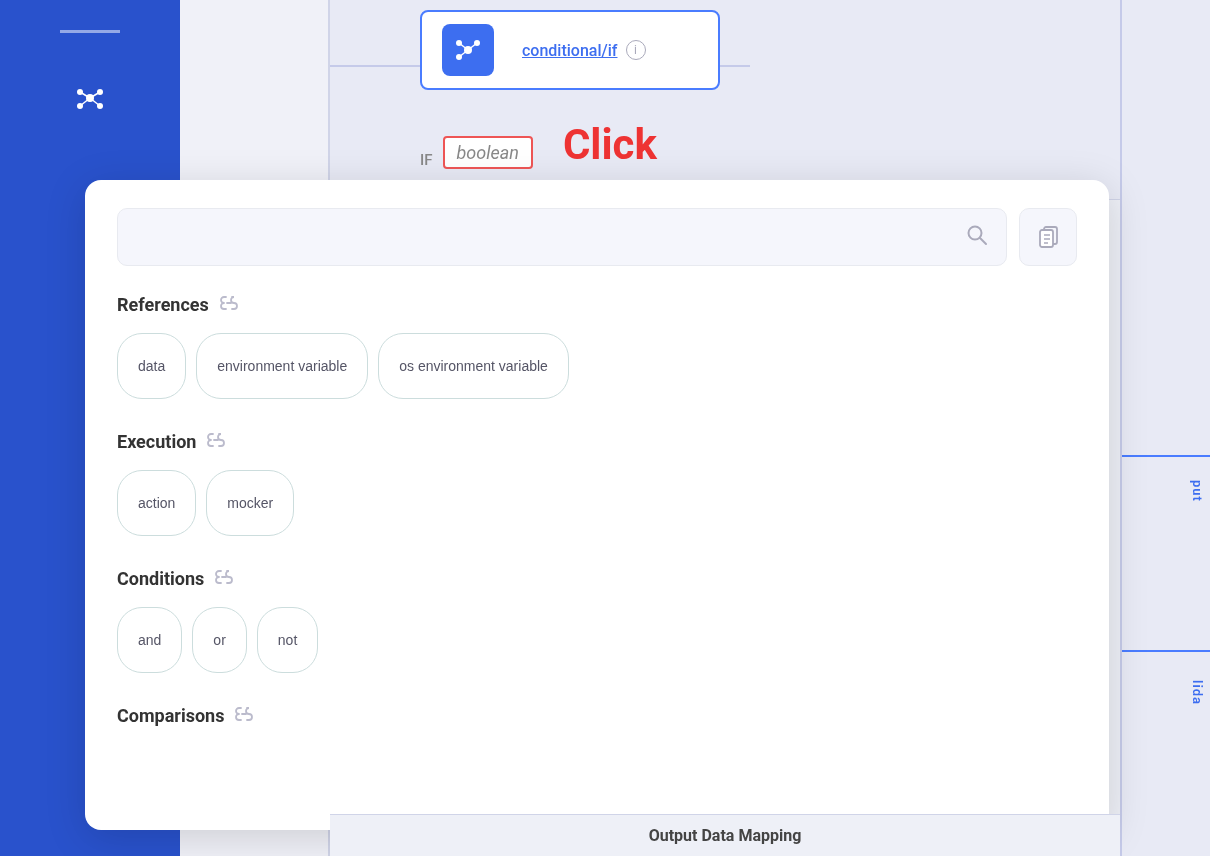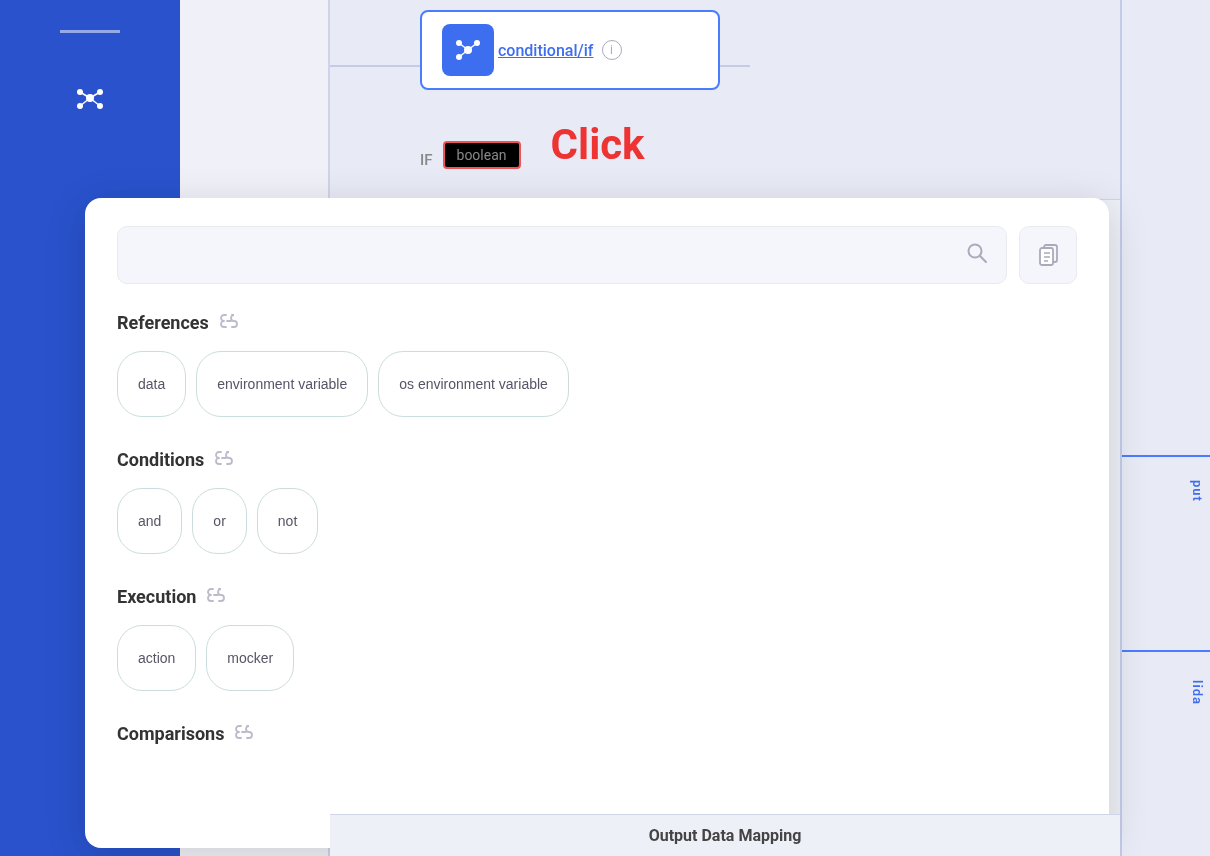--- a/index.html
+++ b/index.html
@@ -76,21 +76,21 @@
     .node-card {
       position: absolute;
       top: 10px;
       left: 420px;
       background: white;
       border: 2px solid #4a7cff;
       border-radius: 8px;
       padding: 12px 20px;
       display: flex;
       align-items: center;
-      gap: 4px;
+      gap: 28px;
       min-width: 300px;
     }
 
     .node-icon {
       width: 52px;
       height: 52px;
       background: #3d6ef0;
       border-radius: 8px;
       display: flex;
       align-items: center;
@@ -140,22 +140,23 @@
       color: #888;
       font-size: 15px;
       font-weight: 500;
     }
 
     .boolean-badge {
       border: 2px solid #e55;
       border-radius: 4px;
       padding: 4px 12px;
       color: #888;
-      font-size: 14px;
-      background: #000000;
+      font-size: 18px;
+      background: #ffffff;
+      font-style: italic;
     }
 
     .click-label {
       color: #e33;
       font-size: 42px;
       font-weight: 700;
       margin-left: 20px;
     }
 
     
@@ -176,21 +177,21 @@
       left: 330px;
       width: 10px;
       height: 80px;
       background: #3d6ef0;
       border-radius: 0 4px 4px 0;
     }
 
     
     .modal-overlay {
       position: absolute;
-      top: 198px;
+      top: 180px;
       left: 85px;
       width: 1024px;
       height: 650px;
       background: white;
       border-radius: 16px;
       box-shadow: 0 8px 40px rgba(0,0,0,0.15);
       display: flex;
       flex-direction: column;
       padding: 28px 32px;
       overflow: hidden;
@@ -416,46 +417,46 @@
       </div>
       <div class="tags">
         <button class="tag">data</button>
         <button class="tag">environment variable</button>
         <button class="tag">os environment variable</button>
       </div>
     </div>
 
     <div class="section">
       <div class="section-header">
+        <span class="section-title">Execution</span>
+        <span class="link-icon">
+          <svg width="20" height="14" viewBox="0 0 20 14" fill="none">
+            <path d="M8 7H12M5 7a3 3 0 010-6h2M15 7a3 3 0 010-6h-2M5 7a3 3 0 000 6h2M15 7a3 3 0 010 6h-2" stroke="#bbc" stroke-width="1.8" stroke-linecap="round"></path>
+          </svg>
+        </span>
+      </div>
+      <div class="tags">
+        <button class="tag">action</button>
+        <button class="tag">mocker</button>
+      </div>
+    </div>
+
+    <div class="section">
+      <div class="section-header">
         <span class="section-title">Conditions</span>
         <span class="link-icon">
           <svg width="20" height="14" viewBox="0 0 20 14" fill="none">
             <path d="M8 7H12M5 7a3 3 0 010-6h2M15 7a3 3 0 010-6h-2M5 7a3 3 0 000 6h2M15 7a3 3 0 010 6h-2" stroke="#bbc" stroke-width="1.8" stroke-linecap="round"></path>
           </svg>
         </span>
       </div>
       <div class="tags">
         <button class="tag">and</button>
         <button class="tag">or</button>
         <button class="tag">not</button>
-      </div>
-    </div>
-
-    <div class="section">
-      <div class="section-header">
-        <span class="section-title">Execution</span>
-        <span class="link-icon">
-          <svg width="20" height="14" viewBox="0 0 20 14" fill="none">
-            <path d="M8 7H12M5 7a3 3 0 010-6h2M15 7a3 3 0 010-6h-2M5 7a3 3 0 000 6h2M15 7a3 3 0 010 6h-2" stroke="#bbc" stroke-width="1.8" stroke-linecap="round"></path>
-          </svg>
-        </span>
-      </div>
-      <div class="tags">
-        <button class="tag">action</button>
-        <button class="tag">mocker</button>
       </div>
     </div>
 
     <div class="section">
       <div class="section-header">
         <span class="section-title">Comparisons</span>
         <span class="link-icon">
           <svg width="20" height="14" viewBox="0 0 20 14" fill="none">
             <path d="M8 7H12M5 7a3 3 0 010-6h2M15 7a3 3 0 010-6h-2M5 7a3 3 0 000 6h2M15 7a3 3 0 010 6h-2" stroke="#bbc" stroke-width="1.8" stroke-linecap="round"></path>
           </svg>

